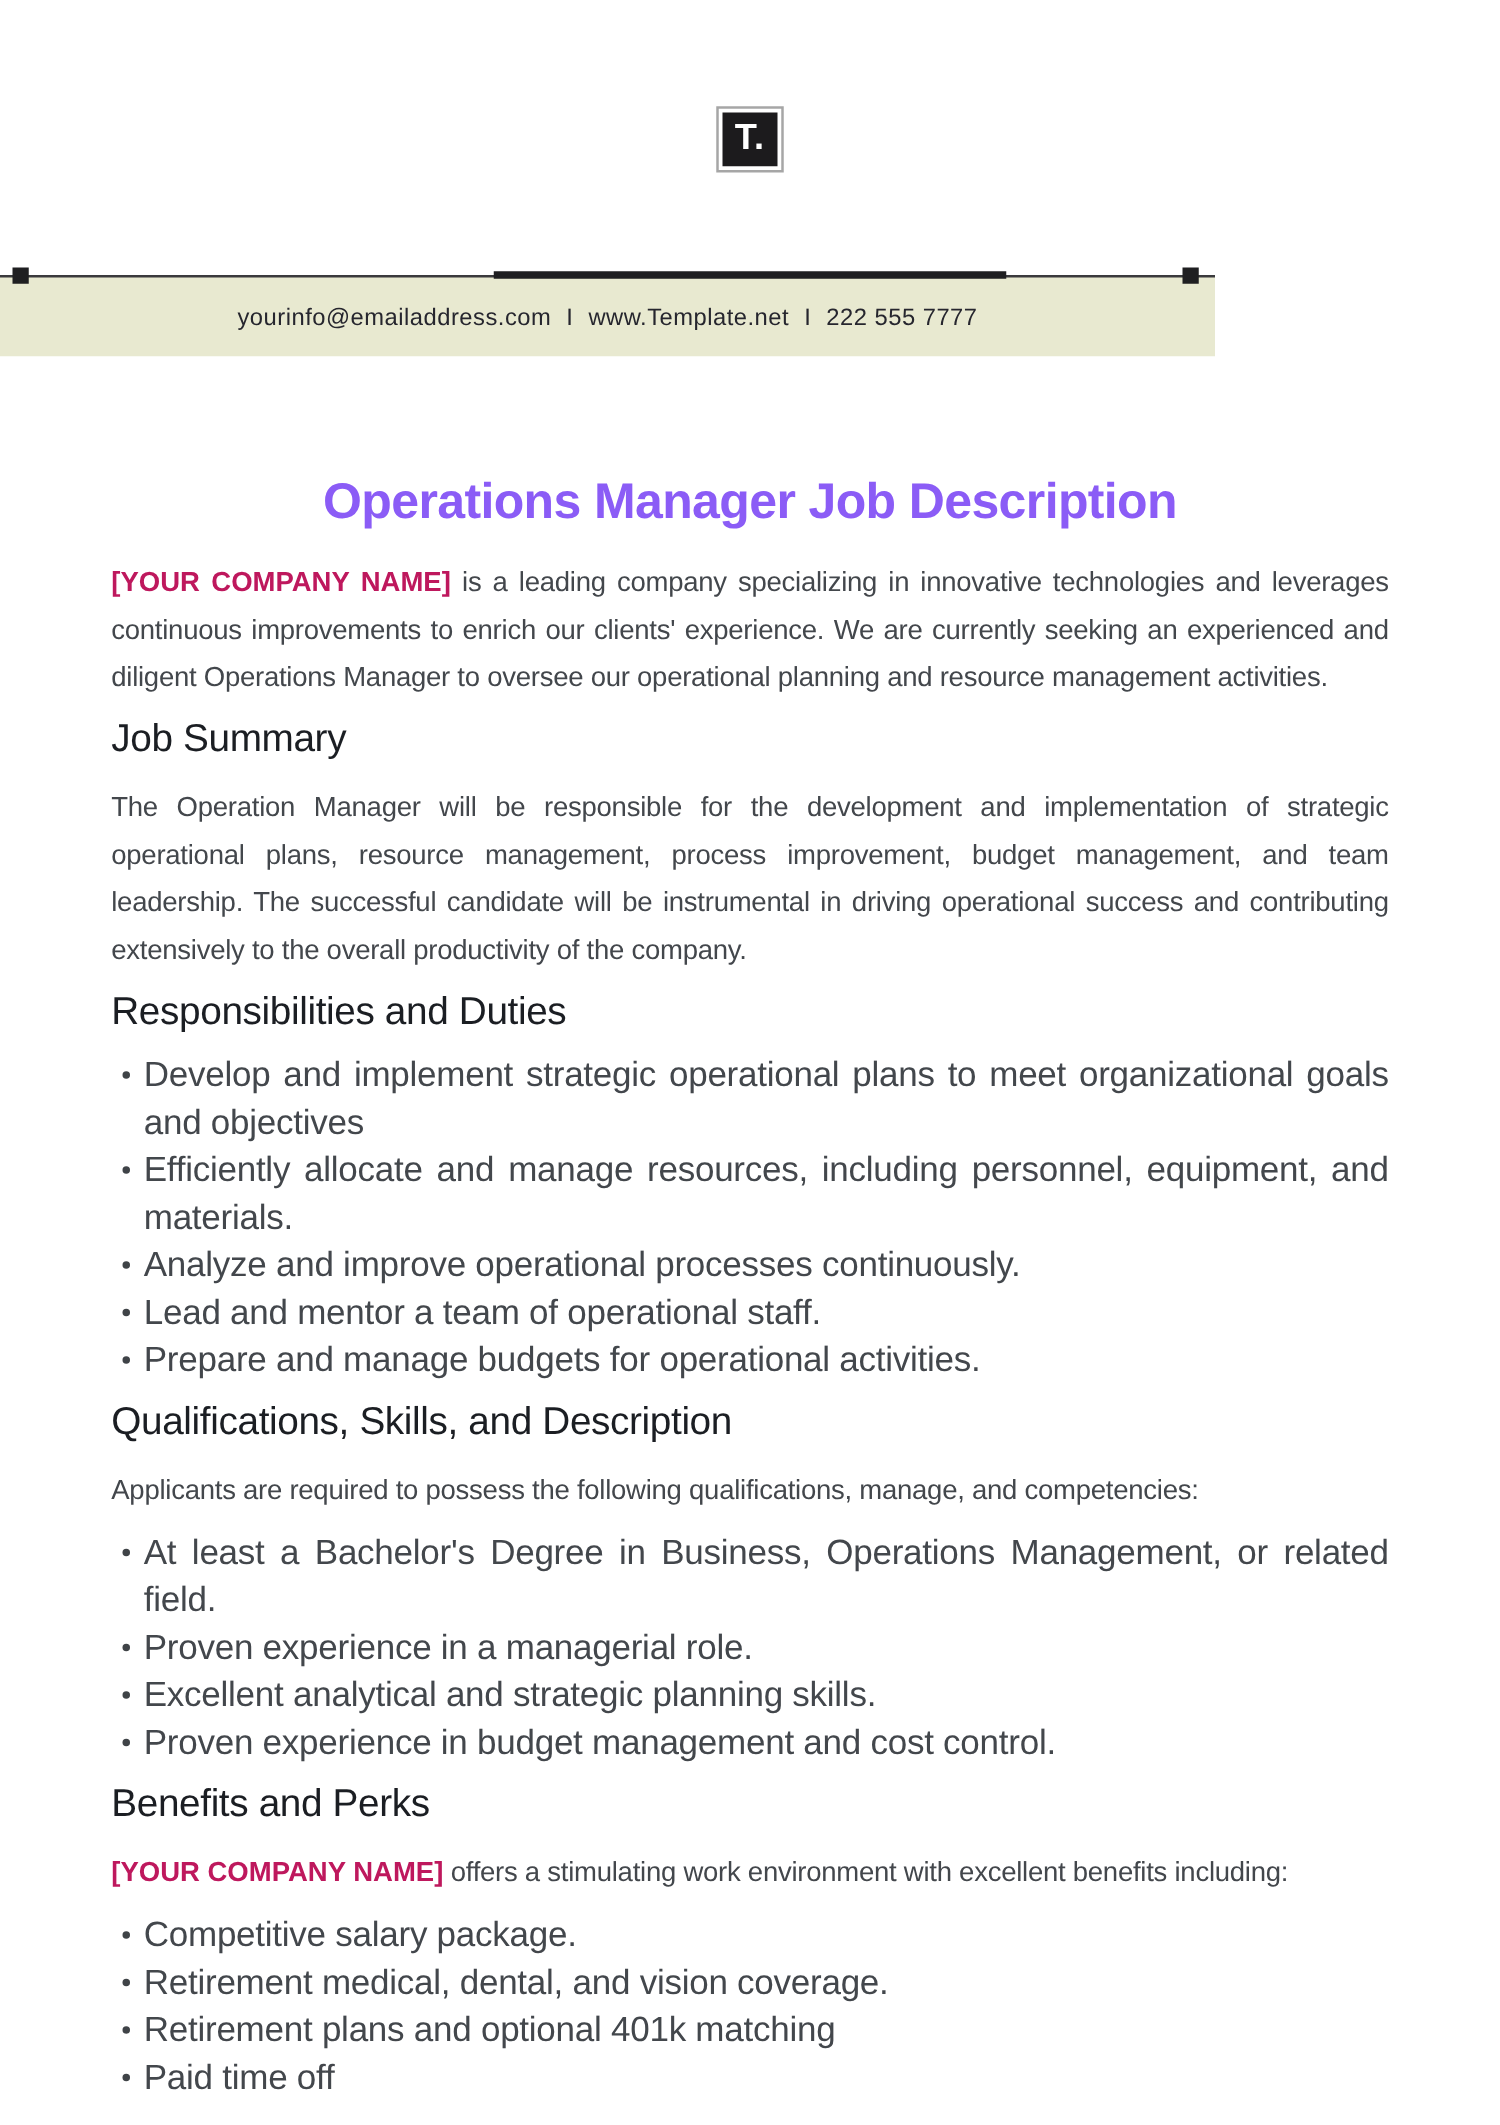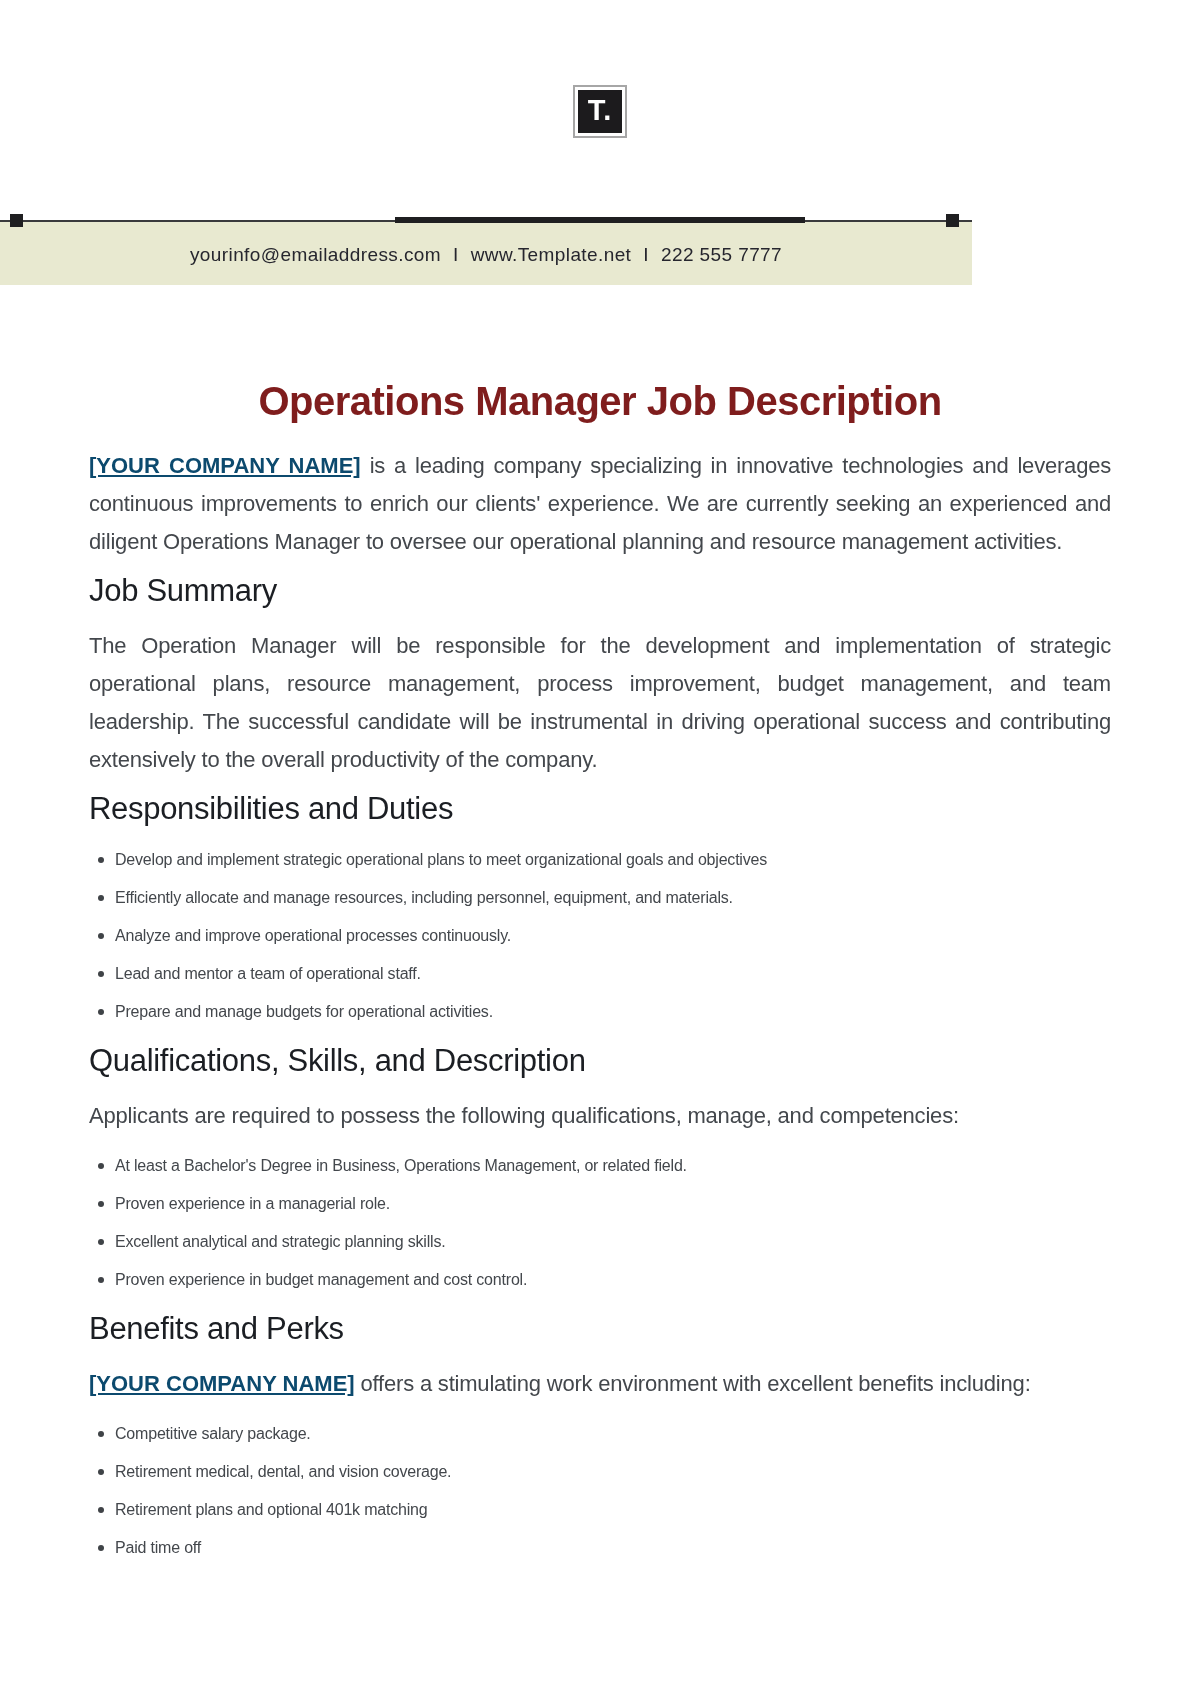--- a/index.html
+++ b/index.html
@@ -58,44 +58,44 @@
   .doc {
     position:absolute; top:285px; left:89px;
     width:1022px;
     color:#43474c;
     text-align:justify;
   }
   h1 {
     margin:92px 0 0;
     font-size:40px; line-height:48px;
     font-weight:bold;
-    color:#7f1d1d;
+    color:#8b5cf6;
     text-align:center;
     letter-spacing:-0.5px;
   }
   .doc p {
     margin:16px 0 0;
     font-size:22px; line-height:38px;
     letter-spacing:-0.2px;
   }
   .doc p.intro { margin-top:22px; }
-  .doc b { color:#0c4a6e; letter-spacing:0;text-decoration:underline; }
+  .doc b { color:#be185d; letter-spacing:0; }
   h2 {
     margin:10px 0 0;
     font-size:31px; line-height:40px;
     font-weight:normal;
     color:#1b1e23;
     letter-spacing:-0.3px;
     text-align:left;
   }
   .doc ul { margin:12px 0 0; padding:0; list-style:none; }
   .doc li {
     position:relative;
     padding-left:26px;
-    font-size:16px; line-height:38px;
+    font-size:28px; line-height:38px;
     letter-spacing:-0.2px;
   }
   .doc li::before {
     content:"";
     position:absolute; left:9px; top:16px;
     width:6px; height:6px; border-radius:50%;
     background:#3f4347;
   }
 </style>
 </head>

